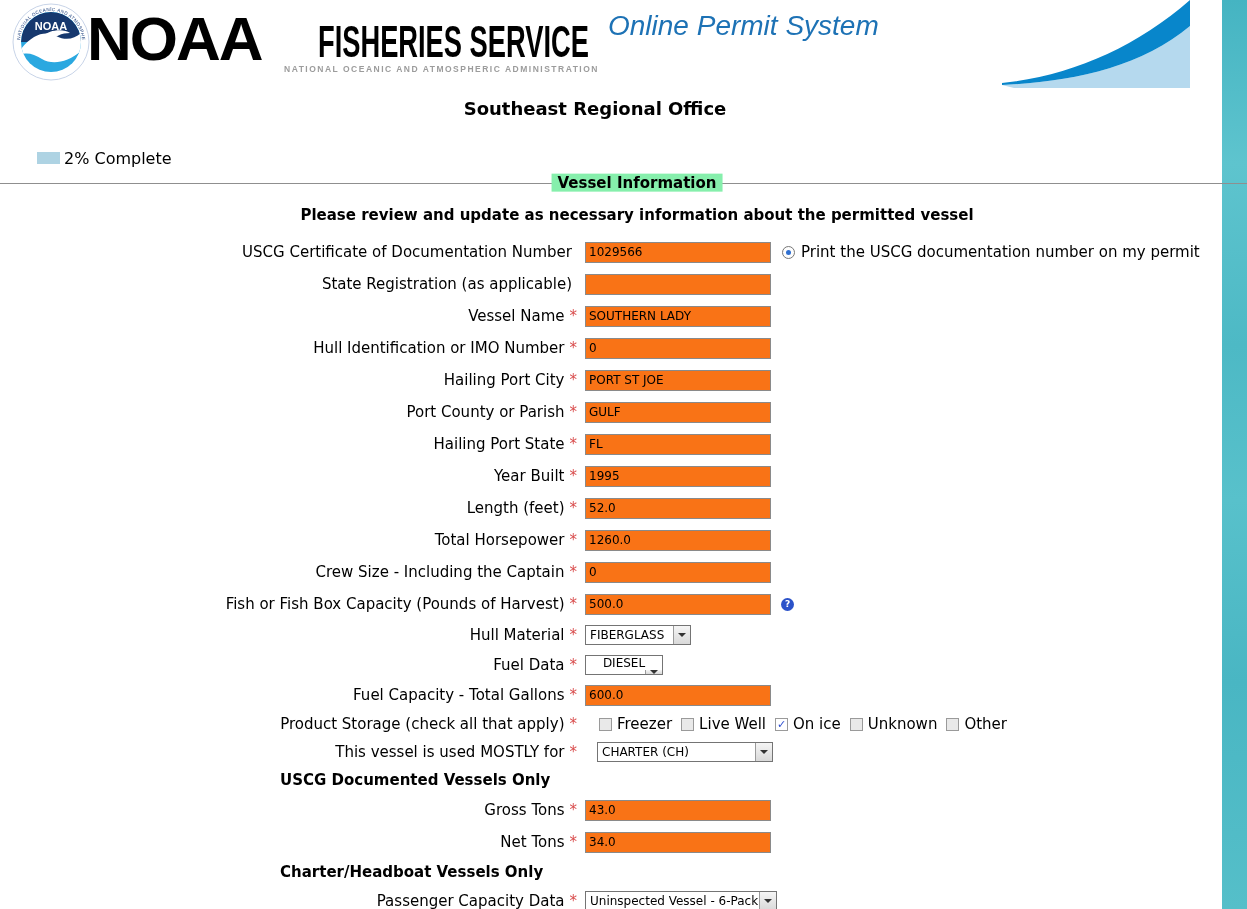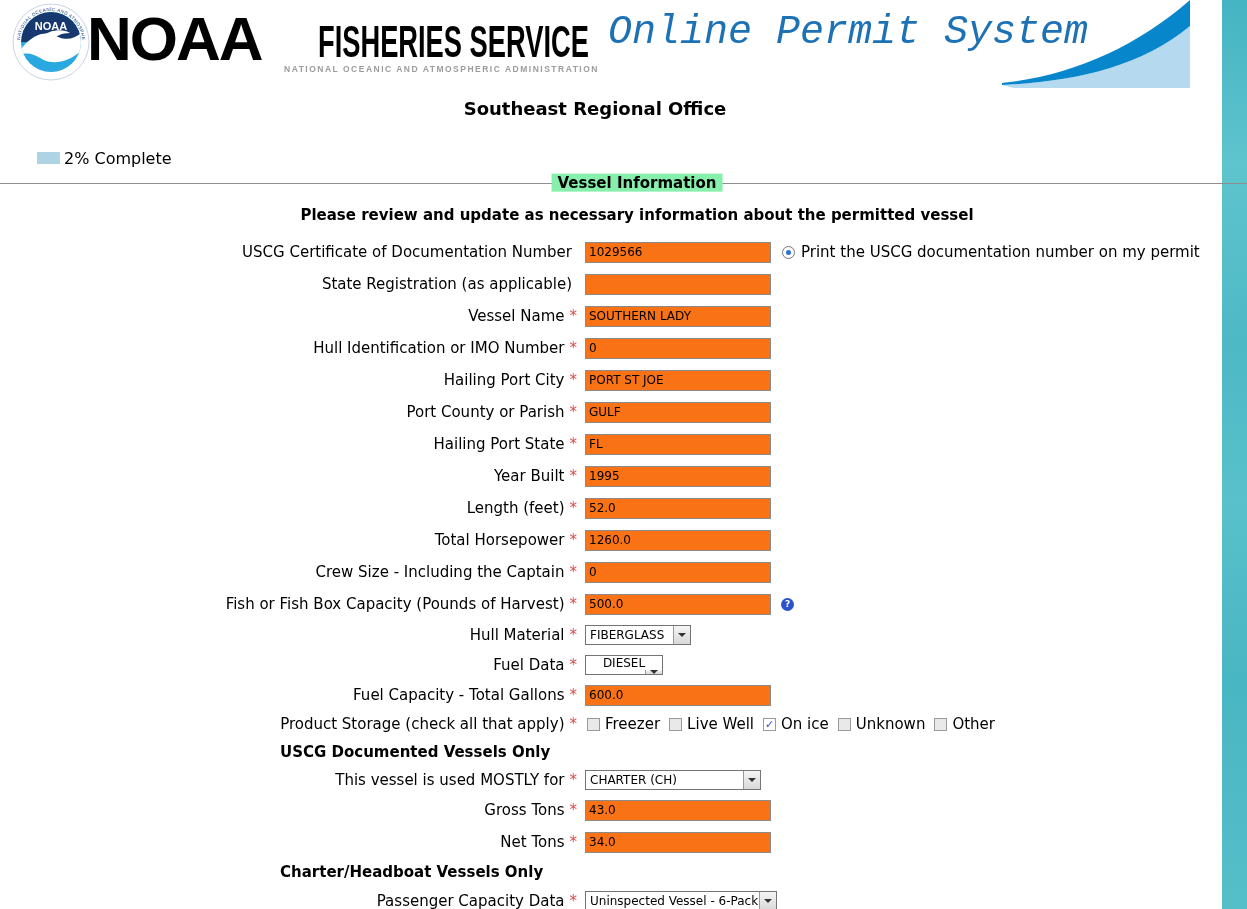--- a/index.html
+++ b/index.html
@@ -21,22 +21,22 @@
   .brand-fisheries {
     position:absolute; left:318px; top:20px; font-family:"Liberation Sans", sans-serif;
     font-weight:700; font-size:44px; line-height:1; transform:scaleX(0.62);
     transform-origin:left center; white-space:nowrap; color:#000;
   }
   .brand-sub {
     position:absolute; left:284px; top:64px; font-family:"Liberation Sans", sans-serif;
     font-weight:700; font-size:8.5px; letter-spacing:1.5px; color:#9c9c9c; white-space:nowrap;
   }
   .app-title {
-    position:absolute; left:608px; top:10px; font-family:Liberation Mono, monospace;
-    font-style:italic; font-size:40px; color:#1d72b5; white-space:nowrap;
+    position:absolute; left:608px; top:10px; font-family:Liberation Sans, sans-serif;
+    font-style:italic; font-size:28px; color:#1d72b5; white-space:nowrap;
   }
   .wave-svg { position:absolute; left:1000px; top:0; }
   .office {
     position:absolute; left:0; top:98px; width:1190px; text-align:center;
     font-weight:700; font-size:18px; color:#000;
   }
   
   .progress-swatch { position:absolute; left:37px; top:152px; width:23px; height:12px; background:#aed3e3; }
   .progress-label { position:absolute; left:64px; top:149px; font-size:16px; color:#000; }
   
@@ -45,21 +45,21 @@
     position:absolute; left:637px; top:183px; transform:translate(-50%,-52%);
     background:#86efac; padding:0 6px; font-weight:700; font-size:15px; white-space:nowrap; z-index:3;
   }
   .subtitle {
     position:absolute; left:0; top:206px; width:1274px; text-align:center;
     font-weight:700; font-size:15px; color:#000;
   }
   
   .rows { position:absolute; left:0; top:236px; width:1247px; z-index:2; }
   .row { display:flex; align-items:center; }
-  .h32 { height:32px; } .h30 { height:30px; } .h28 { height:28px; }
+  .h32 { height:32px; } .h30 { height:30px; } .h28 { height:28px;gap:12px; }
   .lbl {
     width:585px; box-sizing:border-box; text-align:right; padding-right:8px;
     font-size:15px; white-space:nowrap; flex:none;
   }
   .req { color:#d94d4d; margin-left:5px; font-size:15px; }
   .txt {
     width:178px; height:17px; border:1px solid #8a8a8a; padding:1px 3px;
     font-family:"DejaVu Sans", sans-serif; font-size:12px; color:#000; background:#f97316; flex:none;
   }
   
@@ -252,31 +252,31 @@
         <span class="cb">✓</span>
           <span>On ice</span>
         <span class="cb"></span>
           <span>Unknown</span>
         <span class="cb"></span>
           <span>Other</span>
       </div>
     </div>
 
     <div class="row h28">
-      <span class="heading-text">USCG Documented Vessels Only</span>
-    </div>
-
-    <div class="row h28">
       <div class="lbl"><span>This vessel is used MOSTLY for</span><span class="req">*</span></div>
       <div class="sel w176">
         <span class="sel-txt">CHARTER (CH)</span>
         <span class="sel-btn">
             <span class="arr"></span>
           </span>
       </div>
+    </div>
+
+    <div class="row h28">
+      <span class="heading-text">USCG Documented Vessels Only</span>
     </div>
 
     <div class="row h32">
       <div class="lbl"><span>Gross Tons</span><span class="req">*</span></div>
       <input class="txt" type="text" value="43.0" style="">
     </div>
 
     <div class="row h32">
       <div class="lbl"><span>Net Tons</span><span class="req">*</span></div>
       <input class="txt" type="text" value="34.0" style="">

